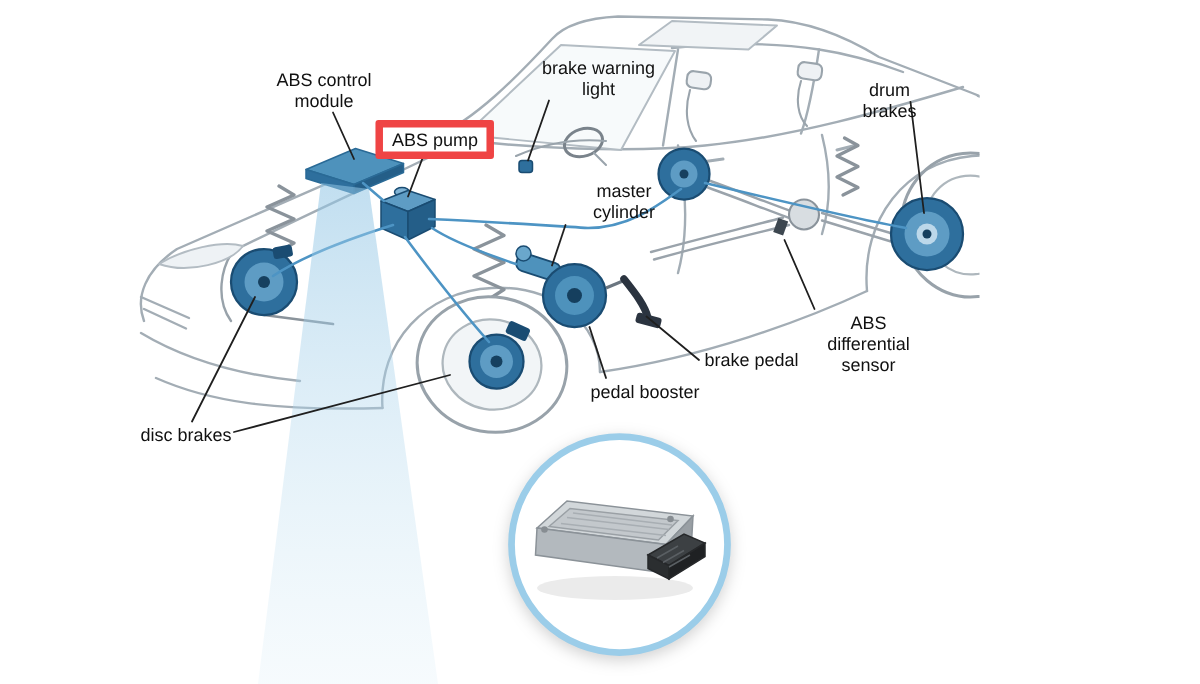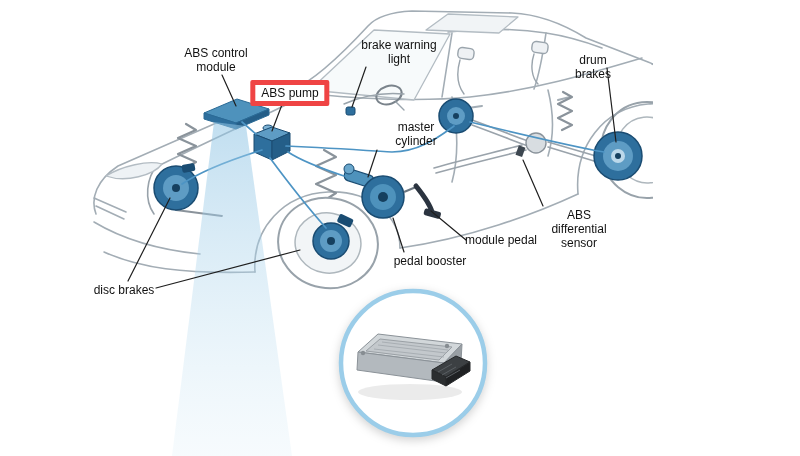--- a/index.html
+++ b/index.html
@@ -216,17 +216,17 @@
   <div class="label" style="left:216px; top:46px;">ABS control
 module</div>
   <div class="label boxed" style="left:290px; top:80px;">ABS pump</div>
   <div class="label" style="left:380px; top:38px;margin-left:19px;">brake warning
 light</div>
   <div class="label" style="left:381px; top:120px;margin-left:35px;">master
 cylinder</div>
   <div class="label" style="left:593px; top:53px;">drum brakes</div>
   <div class="label" style="left:567px; top:208px;margin-left:12px;">ABS differential
 sensor</div>
-  <div class="label" style="left:501px; top:233px;">module pedal</div>
+  <div class="label" style="left:501px; top:233px;">brake pedal</div>
   <div class="label" style="left:430px; top:254px;">pedal booster</div>
   <div class="label" style="left:124px; top:283px;">disc brakes</div>
 
 </div>
 
 </body></html>

